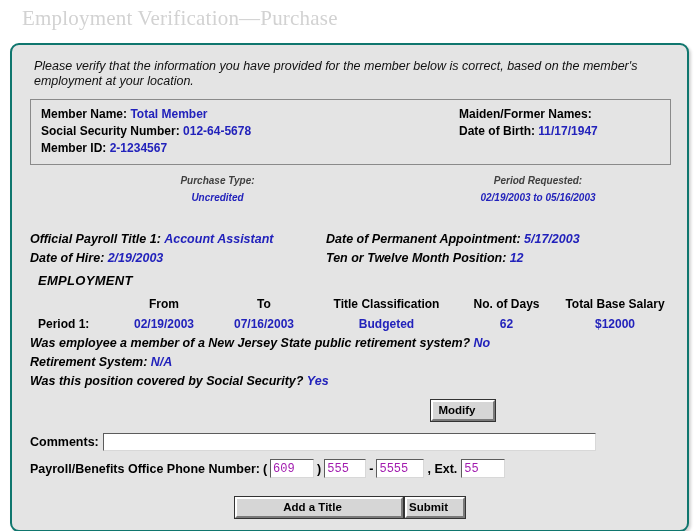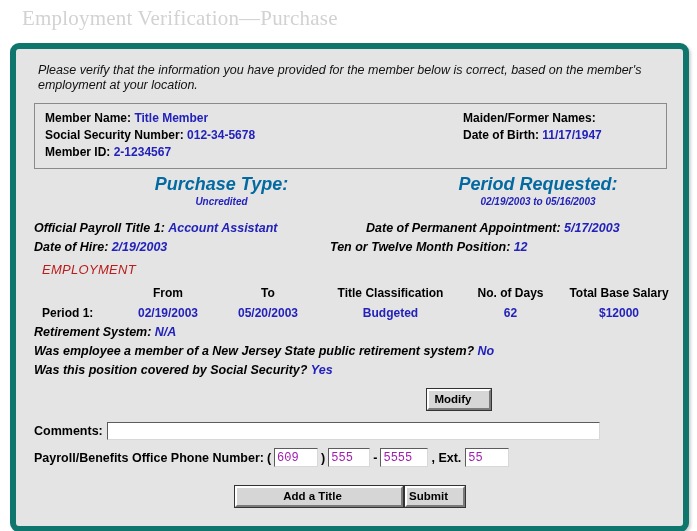--- a/index.html
+++ b/index.html
@@ -25,21 +25,21 @@
     letter-spacing: 0.2px;
     white-space: nowrap;
   }
 
   
   .panel {
     position: relative;
     margin: 0 8px 0 10px;
     background: #e4e4e4;
     border-radius: 9px;
-    border: 6px solid #0f766e;
+    border: 2px solid #0f766e;
     box-shadow: 2px 2px 3px rgba(0,0,0,0.18);
     height: 489px;
     box-sizing: border-box;
     padding: 12px 14px 0 14px;
   }
 
   .intro {
     font-style: italic;
     font-size: 12.5px;
     line-height: 15px;
@@ -81,42 +81,42 @@
   }
   .tc-cell {
     flex: 1;
     text-align: center;
     white-space: nowrap;
   }
   .tc-cell.left { flex: 0 0 375px; }
   .hdr-i {
     font-weight: bold;
     font-style: italic;
-    font-size: 18px;
-    color: #0369a1;
+    font-size: 10px;
+    color: #404040;
     display: block;
     line-height: 17px;
   }
   .val-i {
     font-weight: bold;
     font-style: italic;
     font-size: 10px;
     color: #2222bb;
     display: block;
     line-height: 17px;
   }
 
   
   .detail-row {
     display: flex;
     margin: 0 2px 0 4px;
     line-height: 19px;
     white-space: nowrap;
   }
-  .detail-row.first { margin-top: 9px; gap: 36px; }
+  .detail-row.first { margin-top: 24px; }
   .dr-left { width: 296px; }
   .dr-right { flex: 1; }
   .fi-lbl {
     font-weight: bold;
     font-style: italic;
     font-size: 12.5px;
     color: #000;
   }
   .fi-val {
     font-weight: bold;
@@ -126,23 +126,23 @@
   }
 
   .plain-line {
     margin: 4px 2px 0 4px;
     line-height: 19px;
     white-space: nowrap;
   }
 
   .section-head {
     font-style: italic;
-    font-weight: normal;
+    font-weight: bold;
     font-size: 13px;
-    color: #b91c1c;
+    color: #000000;
     margin: 3px 2px 0 12px;
     line-height: 19px;
     letter-spacing: 0.3px;
   }
 
   
   .emp-table {
     width: 646px;
     border-collapse: collapse;
     margin: 4px 0 0 4px;
@@ -284,31 +284,31 @@
 <div class="page-title">Employment Verification—Purchase</div>
 
 <div class="panel">
 
   <div class="intro">Please verify that the information you have provided for the member below is correct, based on the member's employment at your location.</div>
 
   <div class="member-box">
     <div class="member-row">
       <div class="member-col-left">
         <span class="lbl">Member Name:</span>
-        <span class="val">Title Member</span>
+        <span class="val">Total Member</span>
       </div>
       <div class="member-col-right">
         <span class="lbl">Maiden/Former Names:</span>
         <span class="val"></span>
       </div>
     </div>
     <div class="member-row">
       <div class="member-col-left">
         <span class="lbl">Social Security Number:</span>
-        <span class="val">012-34-5678</span>
+        <span class="val">012-64-5678</span>
       </div>
       <div class="member-col-right">
         <span class="lbl">Date of Birth:</span>
         <span class="val">11/17/1947</span>
       </div>
     </div>
     <div class="member-row">
       <div class="member-col-left">
         <span class="lbl">Member ID:</span>
         <span class="val">2-1234567</span>
@@ -361,35 +361,35 @@
         <th class="col-to">To</th>
         <th class="col-title">Title Classification</th>
         <th class="col-days">No. of Days</th>
         <th class="col-salary">Total Base Salary</th>
       </tr>
     </thead>
     <tbody>
       <tr>
         <td class="period-lbl">Period 1:</td>
         <td>02/19/2003</td>
-        <td>05/20/2003</td>
+        <td>07/16/2003</td>
         <td>Budgeted</td>
         <td>62</td>
         <td>$12000</td>
       </tr>
     </tbody>
   </table>
 
   <div class="q-line">
+    <span class="fi-lbl">Was employee a member of a New Jersey State public retirement system?</span>
+    <span class="fi-val">No</span>
+  </div>
+  <div class="q-line">
     <span class="fi-lbl">Retirement System:</span>
     <span class="fi-val">N/A</span>
-  </div>
-  <div class="q-line">
-    <span class="fi-lbl">Was employee a member of a New Jersey State public retirement system?</span>
-    <span class="fi-val">No</span>
   </div>
   <div class="q-line">
     <span class="fi-lbl">Was this position covered by Social Security?</span>
     <span class="fi-val">Yes</span>
   </div>
 
   <div class="modify-wrap">
     <div class="btn btn-modify">Modify</div>
   </div>
 

